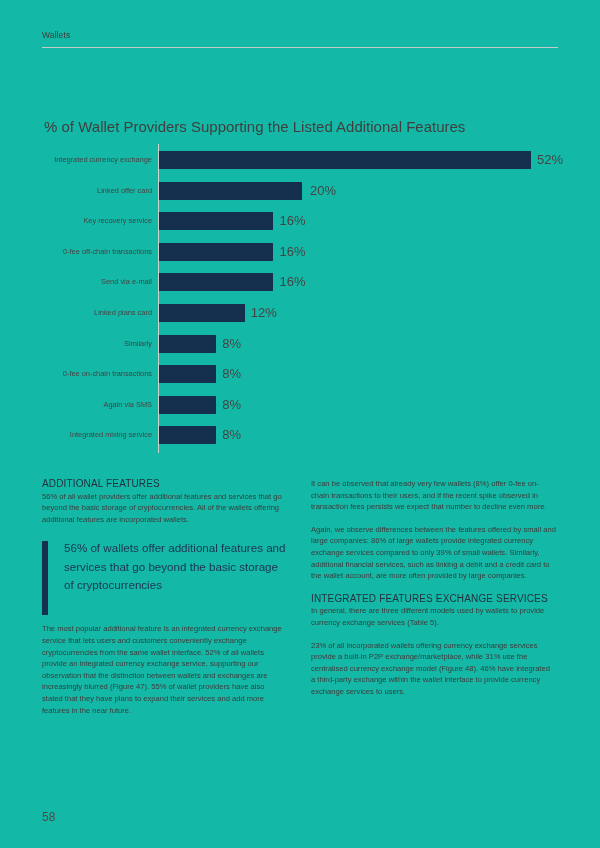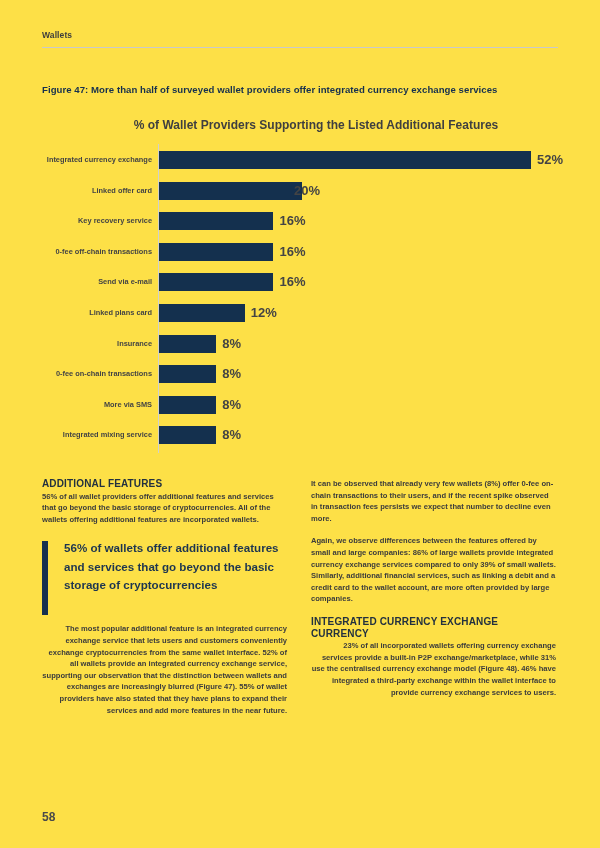--- a/index.html
+++ b/index.html
@@ -12,22 +12,21 @@
     height: 848px;
     font-family: "Liberation Sans", sans-serif;
     color: #3a3a3a;
     position: relative;
     overflow: hidden;
   }
 
   .page {
     position: absolute;
     inset: 0;
-    background: #fde047;
-    font-weight: bold;
+    background: #14b8a6;
   }
 
   
   .header {
     position: absolute;
     left: 42px;
     top: 30px;
     width: 516px;
   }
   .header-title {
@@ -56,25 +55,25 @@
   
   .chart {
     position: absolute;
     left: 42px;
     top: 118px;
     width: 516px;
     height: 345px;
   }
   .chart-title {
     position: absolute;
-    left: 16px;
-    top: 0;
-    width: 516px;
-    text-align: center;
-    font-size: 12px;
+    left: 2px;
+    top: 0;
+    width: 516px;
+    text-align: left;
+    font-size: 15px;
     color: #3f3f3f;
   }
   .plot {
     position: absolute;
     left: 0;
     top: 26px;
     width: 516px;
     height: 315px;
   }
   .axis-line {
@@ -133,21 +132,21 @@
 
   .sec-head {
     font-size: 10px;
     color: #23313f;
     letter-spacing: 0.15px;
     margin-bottom: 1px;
   }
   .para {
     margin: 0 0 11px 0;
   }
-  .para:last-child { margin-bottom: 16px; text-align: right; }
+  .para:last-child { margin-bottom: 16px; }
 
   
   .pullquote {
     position: relative;
     margin: 14px 0 14px 0;
     padding-left: 22px;
     min-height: 70px;
   }
   .pullquote-bar {
     position: absolute;
@@ -175,36 +174,35 @@
 </head>
 <body>
 
 <div class="page">
 
   <div class="header">
     <div class="header-title">Wallets</div>
     <div class="header-rule"></div>
   </div>
 
-  <div class="fig-caption">Figure 47: More than half of surveyed wallet providers offer integrated currency exchange services</div>
 
   <div class="chart">
     <div class="chart-title">% of Wallet Providers Supporting the Listed Additional Features</div>
     <div class="plot">
       <div class="axis-line"></div>
       <div id="bar-rows">
           <div class="row" style="top: 7px;">
             <div class="row-label">Integrated currency exchange</div>
             <div class="row-bar" style="width: 372px; background: rgb(20, 48, 78);"></div>
             <div class="row-value" style="left: 495px;">52%</div>
           </div>
           <div class="row" style="top: 37.6px;">
             <div class="row-label">Linked offer card</div>
             <div class="row-bar" style="width: 143.077px; background: rgb(20, 48, 78);"></div>
-            <div class="row-value" style="left: 252px;">20%</div>
+            <div class="row-value" style="left: 268px;">20%</div>
           </div>
           <div class="row" style="top: 68.2px;">
             <div class="row-label">Key recovery service</div>
             <div class="row-bar" style="width: 114.462px; background: rgb(20, 48, 78);"></div>
             <div class="row-value" style="left: 237.462px;">16%</div>
           </div>
           <div class="row" style="top: 98.8px;">
             <div class="row-label">0-fee off-chain transactions</div>
             <div class="row-bar" style="width: 114.462px; background: rgb(20, 48, 78);"></div>
             <div class="row-value" style="left: 237.462px;">16%</div>
@@ -213,31 +211,31 @@
             <div class="row-label">Send via e-mail</div>
             <div class="row-bar" style="width: 114.462px; background: rgb(20, 48, 78);"></div>
             <div class="row-value" style="left: 237.462px;">16%</div>
           </div>
           <div class="row" style="top: 160px;">
             <div class="row-label">Linked plans card</div>
             <div class="row-bar" style="width: 85.8462px; background: rgb(20, 48, 78);"></div>
             <div class="row-value" style="left: 208.846px;">12%</div>
           </div>
           <div class="row" style="top: 190.6px;">
-            <div class="row-label">Insurance</div>
+            <div class="row-label">Similarly</div>
             <div class="row-bar" style="width: 57.2308px; background: rgb(20, 48, 78);"></div>
             <div class="row-value" style="left: 180.231px;">8%</div>
           </div>
           <div class="row" style="top: 221.2px;">
             <div class="row-label">0-fee on-chain transactions</div>
             <div class="row-bar" style="width: 57.2308px; background: rgb(20, 48, 78);"></div>
             <div class="row-value" style="left: 180.231px;">8%</div>
           </div>
           <div class="row" style="top: 251.8px;">
-            <div class="row-label">More via SMS</div>
+            <div class="row-label">Again via SMS</div>
             <div class="row-bar" style="width: 57.2308px; background: rgb(20, 48, 78);"></div>
             <div class="row-value" style="left: 180.231px;">8%</div>
           </div>
           <div class="row" style="top: 282.4px;">
             <div class="row-label">Integrated mixing service</div>
             <div class="row-bar" style="width: 57.2308px; background: rgb(20, 48, 78);"></div>
             <div class="row-value" style="left: 180.231px;">8%</div>
           </div>
         </div>
     </div>
@@ -251,19 +249,20 @@
       <div class="pullquote-bar"></div>
       <div class="pullquote-text">56% of wallets offer additional features and services that go beyond the basic storage of cryptocurrencies</div>
     </div>
 
     <p class="para">The most popular additional feature is an integrated currency exchange service that lets users and customers conveniently exchange cryptocurrencies from the same wallet interface. 52% of all wallets provide an integrated currency exchange service, supporting our observation that the distinction between wallets and exchanges are increasingly blurred (Figure 47). 55% of wallet providers have also stated that they have plans to expand their services and add more features in the near future.</p>
   </div>
 
   <div class="col col-right">
     <p class="para">It can be observed that already very few wallets (8%) offer 0-fee on-chain transactions to their users, and if the recent spike observed in transaction fees persists we expect that number to decline even more.</p>
     <p class="para">Again, we observe differences between the features offered by small and large companies: 86% of large wallets provide integrated currency exchange services compared to only 39% of small wallets. Similarly, additional financial services, such as linking a debit and a credit card to the wallet account, are more often provided by large companies.</p>
-    <div class="sec-head">INTEGRATED CURRENCY EXCHANGE CURRENCY</div>
+    <div class="sec-head">INTEGRATED FEATURES EXCHANGE SERVICES</div>
+    <p class="para">In general, there are three different models used by wallets to provide currency exchange services (Table 5).</p>
     <p class="para">23% of all incorporated wallets offering currency exchange services provide a built-in P2P exchange/marketplace, while 31% use the centralised currency exchange model (Figure 48). 46% have integrated a third-party exchange within the wallet interface to provide currency exchange services to users.</p>
   </div>
 
   <div class="page-number">58</div>
 
 </div>
 
 </body></html>

